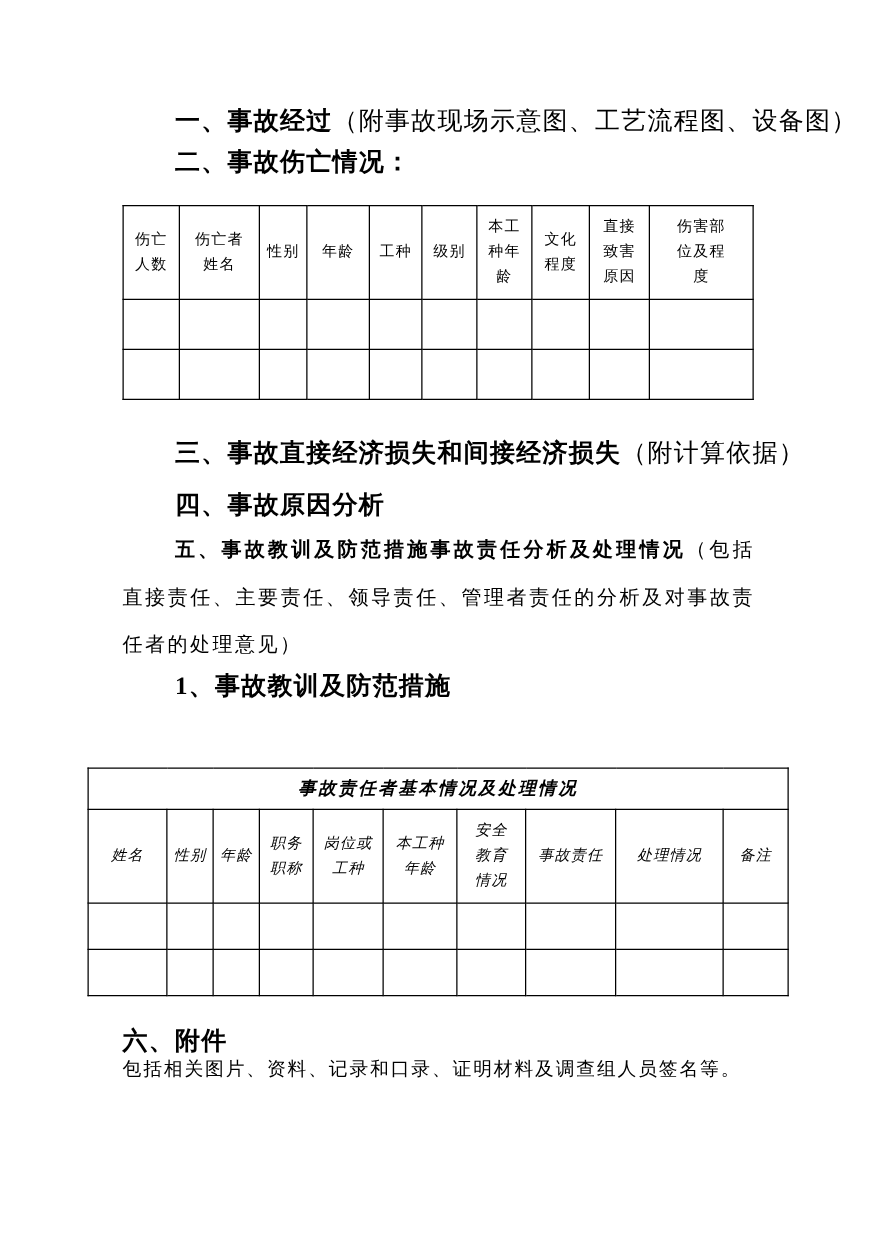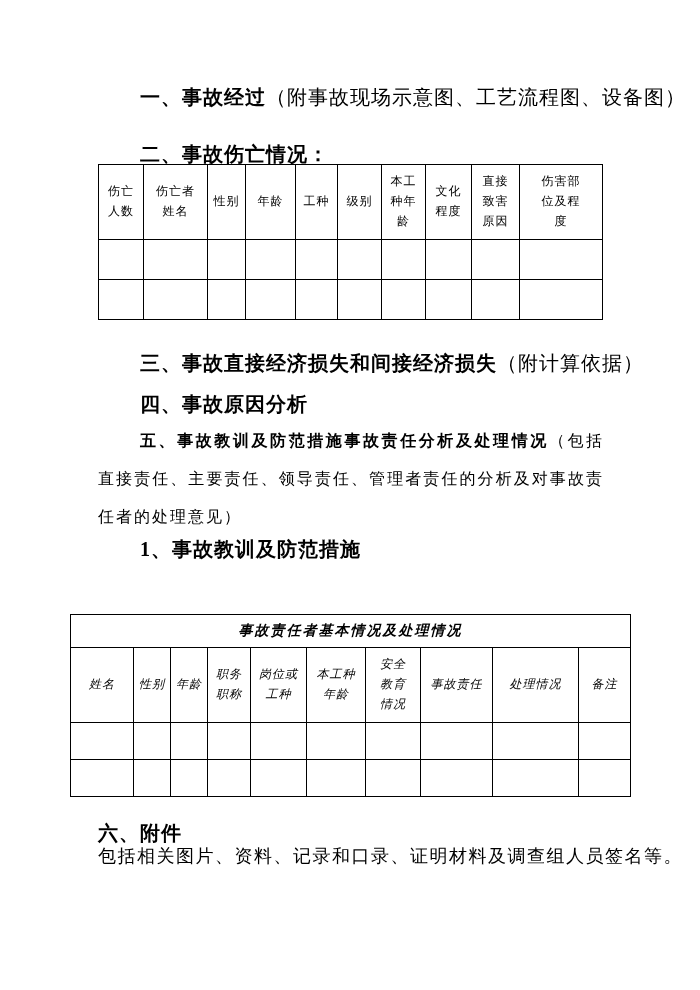--- a/index.html
+++ b/index.html
@@ -10,39 +10,39 @@
     font-family:"Liberation Serif","DejaVu Serif",serif;
     overflow:hidden;
   }
   .abs { position:absolute; }
   .h { font-size:20px; letter-spacing:1px; line-height:22px; white-space:nowrap; }
   .bold { font-weight:bold; }
   .para {
     font-size:16px; letter-spacing:2px; line-height:38px;
     text-align:justify; text-indent:42px;
   }
-  .note { font-size:18px; letter-spacing:1.5px; line-height:22px; white-space:nowrap; }
+  .note { font-size:15px; letter-spacing:1.5px; line-height:22px; white-space:nowrap; }
   table { border-collapse:collapse; table-layout:fixed; background:#fff; }
   td { border:1px solid #000; text-align:center; vertical-align:middle; }
   .th { font-size:12px; letter-spacing:1px; line-height:1.65; white-space:pre-line; padding:2px 1px; }
   .hdr-row td { height:75px; }
   .t1-row td { height:40px; }
   .t2-row td { height:37px; }
   .t2-title { height:33px; font-size:14px; letter-spacing:2px; font-weight:bold; }
 </style>
 </head>
 <body>
 
 <div class="page">
 
   <div class="abs h" style="left:140px; top:86px;">
     <span class="bold">一、事故经过</span><span>（附事故现场示意图、工艺流程图、设备图）</span>
   </div>
 
-  <div class="abs h" style="left:140px; top:119px;margin-top:24px;">
+  <div class="abs h" style="left:140px; top:119px;">
     <span class="bold">二、事故伤亡情况：</span>
   </div>
 
   <table class="abs" style="left:98px; top:164px; width:504px;">
     <colgroup>
       <col style="width:45px">
         <col style="width:64px">
         <col style="width:38px">
         <col style="width:50px">
         <col style="width:42px">

